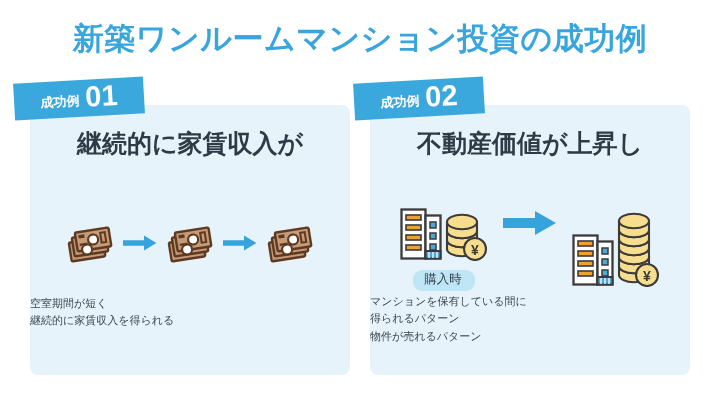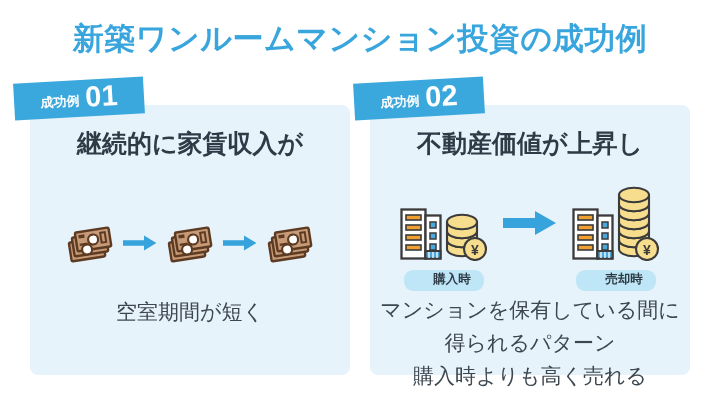--- a/index.html
+++ b/index.html
@@ -123,36 +123,35 @@
   .stage-art {
     display: flex;
     align-items: flex-end;
     justify-content: center;
   }
   .stage-label {
     margin-top: 5px;
     background: #bfe6f7;
     color: #2e3a45;
     font-size: 12.5px;
-    font-weight: bold;
+    font-weight: normal;
     border-radius: 9px;
-    padding: 2px 13px 3px 29px;
+    padding: 2px 13px 3px 11px;
     line-height: 1.25;
     white-space: nowrap;
   }
   .arrow-big { margin: 0 14px 34px 14px; display: block; }
 
   
   .caption {
     position: absolute;
     left: 0;
     width: 100%;
-    text-align: center;
     color: #3d4750;
-    font-size: 21px;
+    font-size: 11px;
     line-height: 1.58;
     white-space: nowrap;
   }
   .caption.left-cap  { top: 190px; }
   .caption.right-cap { top: 188px; }
   .caption .cl { display: block; }
 </style>
 </head>
 <body>
 
@@ -236,20 +235,21 @@
               <ellipse cx="21" cy="27.5" rx="5" ry="5" fill="#ffffff" stroke="#5d3b22" stroke-width="2.2"></ellipse>
             </g>
           </svg>
         </span>
 
       </div>
     </div>
 
     <div class="caption left-cap">
       <span class="cl">空室期間が短く</span>
+      <span class="cl">継続的に家賃収入を得られる</span>
     </div>
 
   </div>
 
   <div class="panel right">
 
     <div class="panel-heading">
       <span class="hl">不動産価値が上昇し</span>
     </div>
 
@@ -348,30 +348,29 @@
                   <path d="M4 23 a15 7.2 0 0 0 30 0 v-9 h-30 z"></path>
                   <ellipse cx="19" cy="14" rx="15" ry="7.2"></ellipse>
                 </g>
                 <g>
                   <circle cx="32" cy="68" r="11" fill="#f7dd8e" stroke="#3b3b3b" stroke-width="2.1"></circle>
                   <text x="32" y="73.5" font-family="'Liberation Sans',sans-serif" font-size="14" font-weight="bold" fill="#3b3b3b" text-anchor="middle">¥</text>
                 </g>
               </svg>
             </span>
           </div>
-          <div class="stage-label">売却時</div>
         </div>
 
       </div>
     </div>
 
     <div class="caption right-cap">
       <span class="cl">マンションを保有している間に</span>
       <span class="cl">得られるパターン</span>
-      <span class="cl">購入時よりも高く売れる</span>
+      <span class="cl">物件が売れるパターン</span>
     </div>
 
   </div>
 
   <div class="badge left">
     <span class="badge-label">成功例</span>
     <span class="badge-number">01</span>
   </div>
 
   <div class="badge right">

